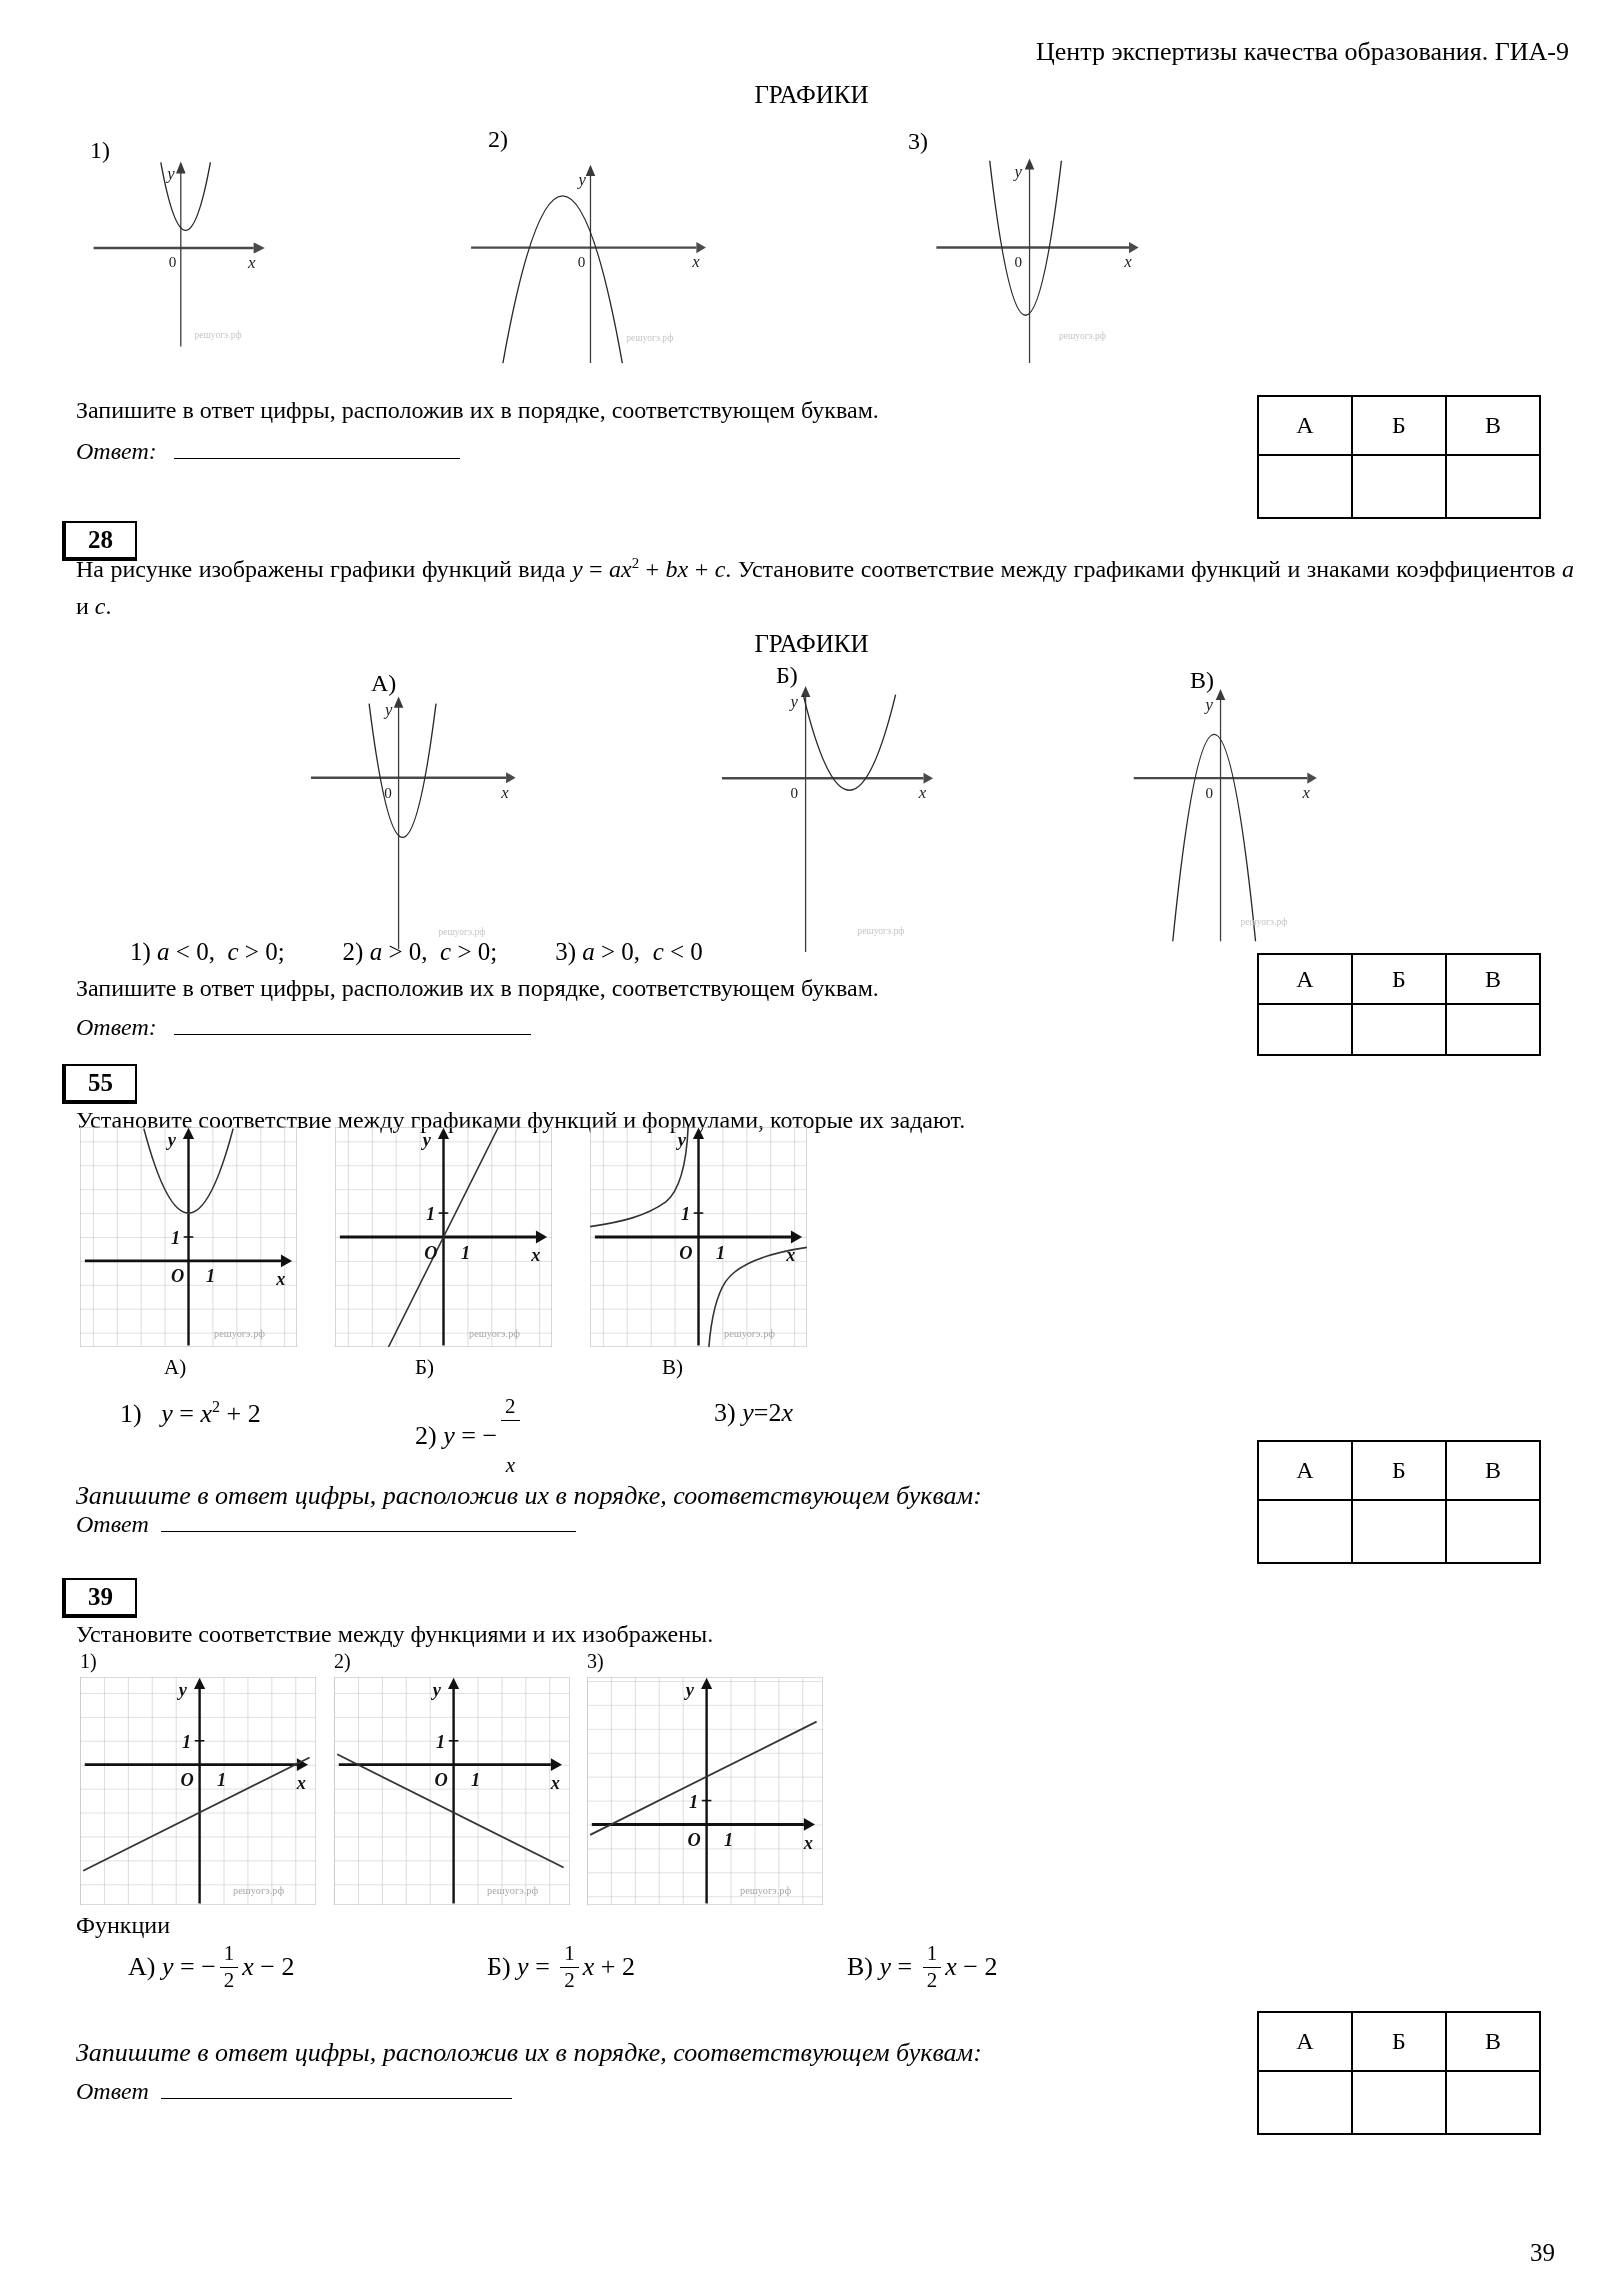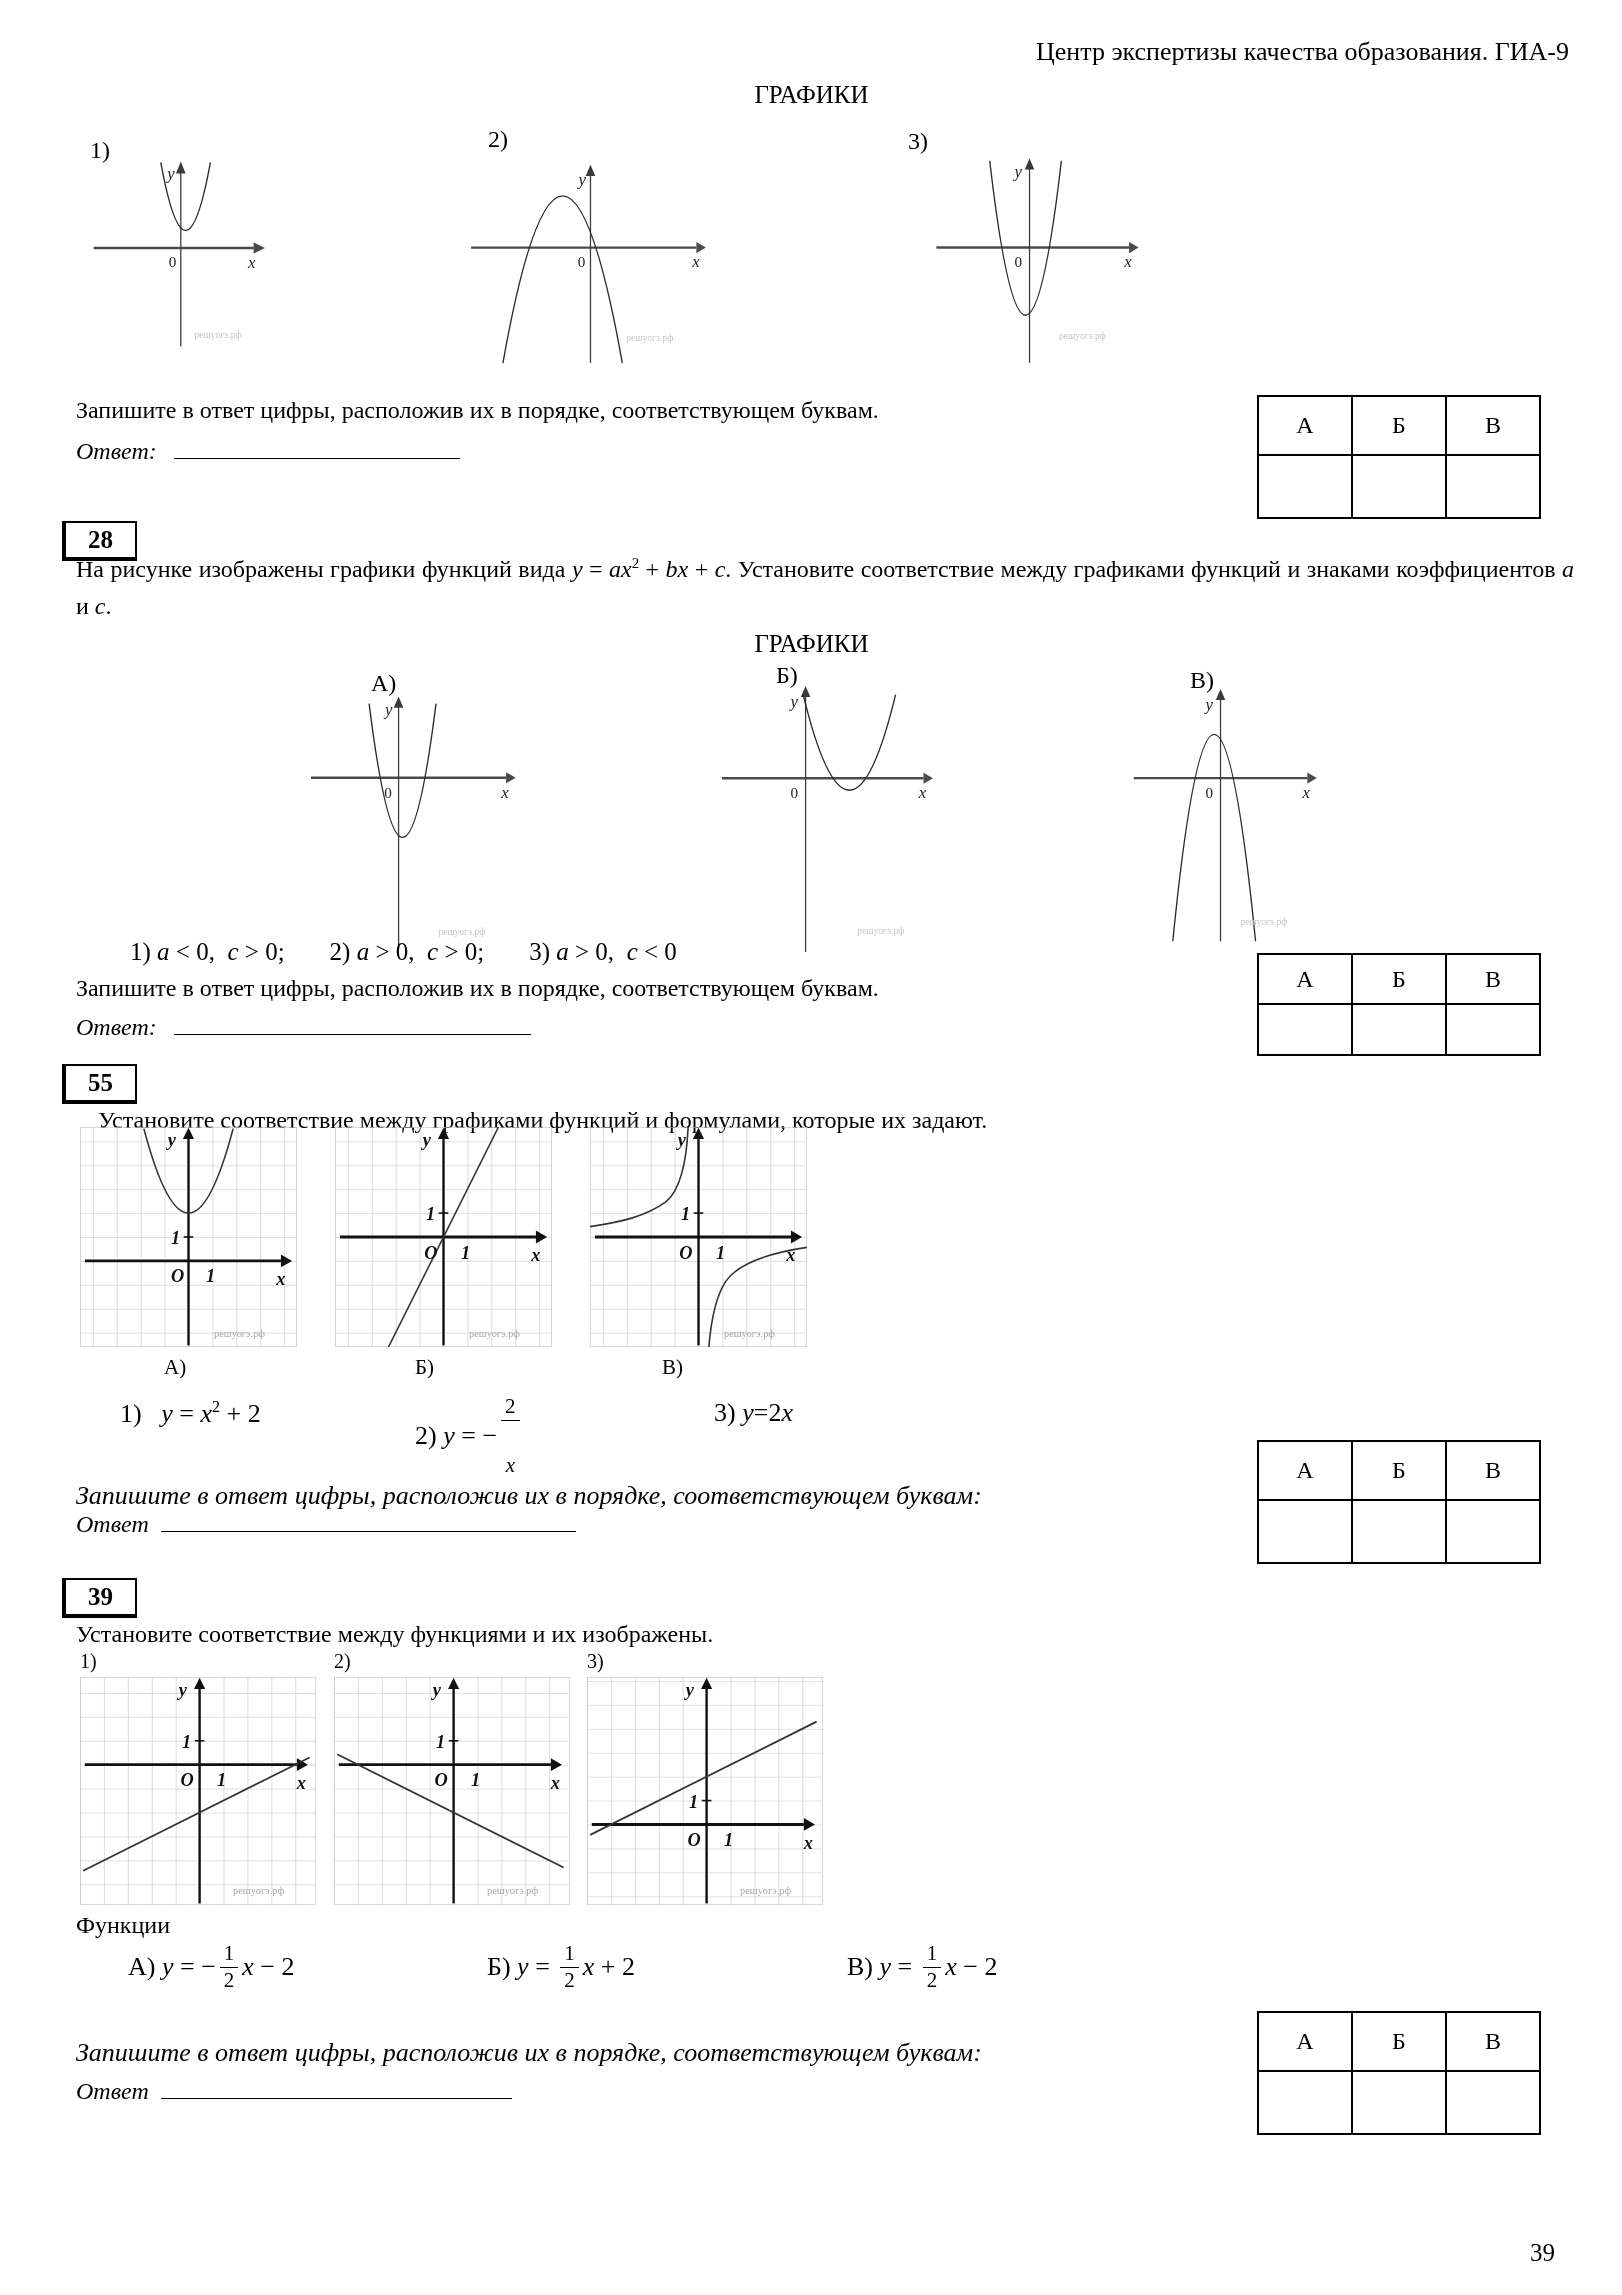--- a/index.html
+++ b/index.html
@@ -12,21 +12,21 @@
   .just{text-align:justify;line-height:1.53;}
   .blank{display:inline-block;border-bottom:1.6px solid #000;height:1.05em;vertical-align:baseline;}
   .qbox{border:2.4px solid #000;border-left-width:4px;border-bottom-width:4px;
         width:69px;height:34px;display:flex;align-items:center;justify-content:center;
         font-weight:bold;font-size:25px;background:#fff;}
   table.ans{border-collapse:collapse;background:#fff;}
   table.ans td{border:2.4px solid #000;width:92px;text-align:center;font-size:24px;padding:0;}
   table.ans{border:1.6px solid #000;}
   .rowA td{height:57px;} .rowB td{height:61px;}
   .rowA2 td{height:48px;} .rowB2 td{height:49px;}
-  .coeffrow{display:flex;gap:45px;font-size:25px;}
+  .coeffrow{display:flex;gap:58px;font-size:25px;}
   .mathline{font-size:26px;white-space:nowrap;}
   .frac{display:inline-flex;flex-direction:column;align-items:center;vertical-align:middle;
         line-height:1;margin:0 4px;font-size:21px;position:relative;top:-1.6px;}
   .frac .fr-n{border-bottom:1.6px solid #000;padding:0 4px 2.4px;}
   .frac .fr-d{padding-top:2.4px;}
   .sup{vertical-align:super;font-size:0.62em;}
   svg text{font-family:"Liberation Serif",serif;}
   .ax-lbl{font-style:italic;font-size:21px;fill:#222;}
   .ax-num{font-size:19px;fill:#222;}
   .g-lbl{font-style:italic;font-size:23px;fill:#111;font-weight:bold;}
@@ -172,21 +172,21 @@
       <td></td>
       <td></td>
       <td></td>
     </tr>
   </tbody>
     </table>
 
   <div class="abs qbox" style="left:62px;top:1064px;">
     <span>55</span>
   </div>
-  <div class="abs t30" style="left:76px;top:1107px;margin-left:22px;">Установите соответствие между графиками функций и формулами, которые их задают.</div>
+  <div class="abs t30" style="left:76px;top:1107px;">Установите соответствие между графиками функций и формулами, которые их задают.</div>
 
   <svg class="abs" style="left:80px;top:1127px;" width="217" height="220" viewBox="0 0 272 276">
     <defs>
         <pattern id="ga" width="30" height="30" patternUnits="userSpaceOnUse" patternTransform="translate(16,18)">
       <path d="M 30 0 L 0 0 0 30" fill="none" stroke="#c4c4c4" stroke-width="1.5"></path>
         </pattern>
       </defs>
     <rect x="0" y="0" width="272" height="276" fill="url(#ga)" stroke="#c4c4c4" stroke-width="1.5"></rect>
     <line x1="6" y1="168" x2="252" y2="168" stroke="#111" stroke-width="3.5"></line>
     <polygon points="252,160 266,168 252,176" fill="#111"></polygon>

